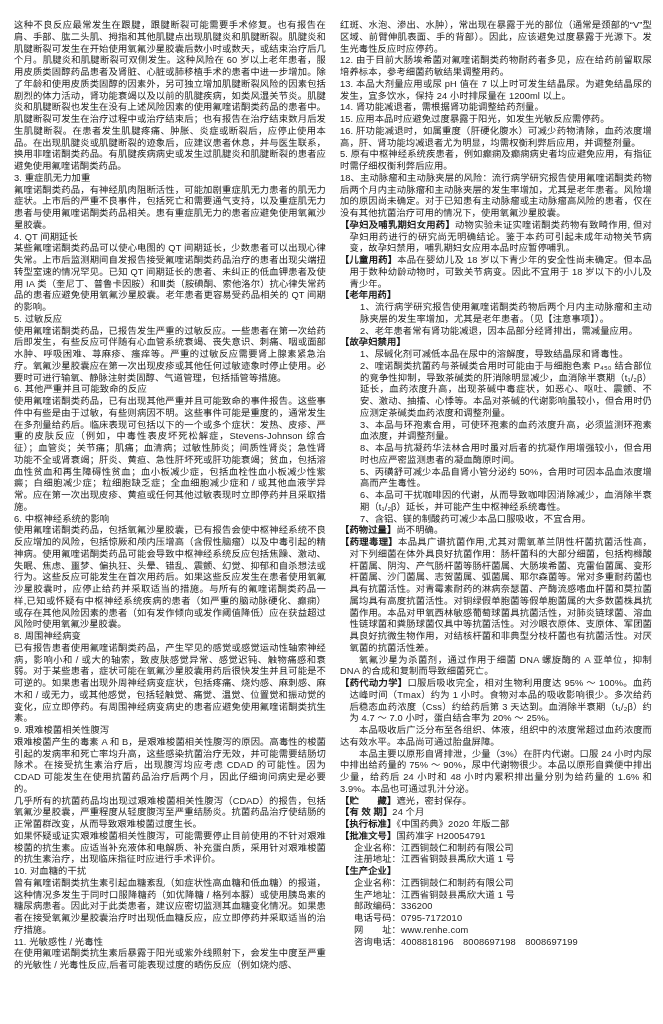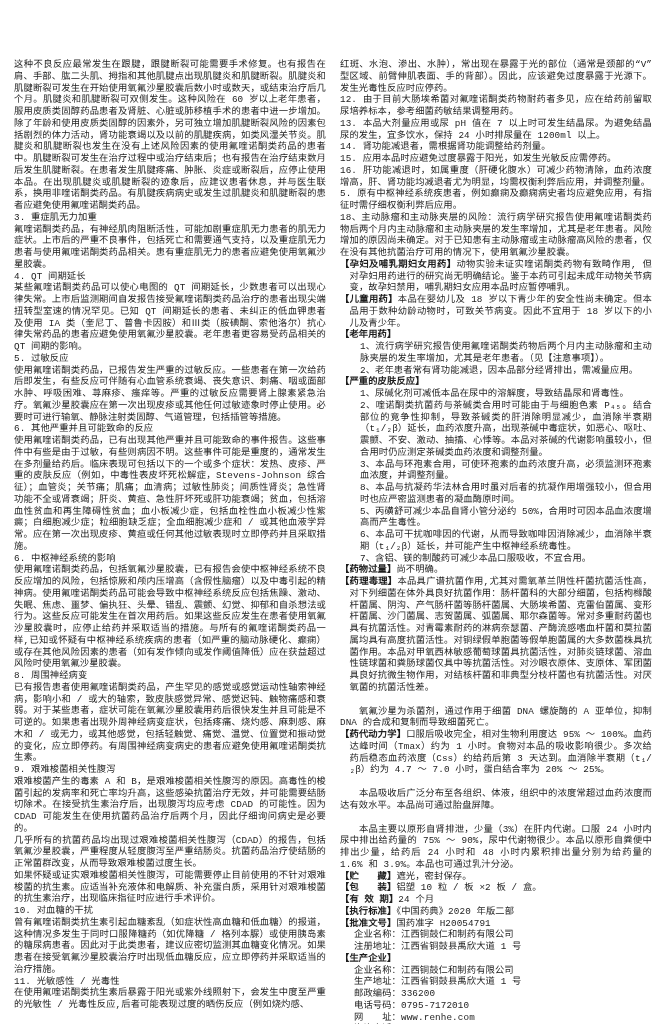--- a/index.html
+++ b/index.html
@@ -4,34 +4,34 @@
 <style>
   html,body{margin:0;padding:0;background:#ffffff;}
   body{
     width:663px;height:1024px;overflow:hidden;
     font-family:"Liberation Sans","DejaVu Sans",sans-serif;
     color:#1d1d1d;
   }
   .page{
     box-sizing:border-box;
     width:663px;height:1024px;
-    padding:59px 10px 0 14px;
-    display:flex;gap:14px;font-family:Liberation Mono, monospace;
+    padding:20px 10px 0 14px;
+    display:flex;gap:14px;
   }
   .col{
     width:312px;min-width:312px;
     font-size:9.3px;line-height:11.75px;
     text-align:justify;
     letter-spacing:0.1px;
   }
   .col p{margin:0;padding:0;}
   .col p.hang{padding-left:9.5px;text-indent:-9.5px;}
   .col p.sub{margin-left:20px;}
   .col p.sub2{margin-left:14px;}
-  .col p.ind{text-indent:19px;margin-top:12px;}
+  .col p.ind{text-indent:19px;}
   .col b{font-weight:bold;}
 </style>
 </head>
 <body>
 
 <div class="page">
   <div class="col" id="col-left">
       <p><span>这种不良反应最常发生在跟腱，跟腱断裂可能需要手术修复。也有报告在肩、手部、肱二头肌、拇指和其他肌腱点出现肌腱炎和肌腱断裂。肌腱炎和肌腱断裂可发生在开始使用氧氟沙星胶囊后数小时或数天，或结束治疗后几个月。肌腱炎和肌腱断裂可双侧发生。这种风险在 60 岁以上老年患者，服用皮质类固醇药品患者及肾脏、心脏或肺移植手术的患者中进一步增加。除了年龄和使用皮质类固醇的因素外，另可独立增加肌腱断裂风险的因素包括剧烈的体力活动，肾功能衰竭以及以前的肌腱疾病，如类风湿关节炎。肌腱炎和肌腱断裂也发生在没有上述风险因素的使用氟喹诺酮类药品的患者中。肌腱断裂可发生在治疗过程中或治疗结束后；也有报告在治疗结束数月后发生肌腱断裂。在患者发生肌腱疼痛、肿胀、炎症或断裂后，应停止使用本品。在出现肌腱炎或肌腱断裂的迹象后，应建议患者休息，并与医生联系，换用非喹诺酮类药品。有肌腱疾病病史或发生过肌腱炎和肌腱断裂的患者应避免使用氟喹诺酮类药品。</span></p>
       <p><span>3. 重症肌无力加重</span></p>
       <p><span>氟喹诺酮类药品，有神经肌肉阻断活性，可能加剧重症肌无力患者的肌无力症状。上市后的严重不良事件，包括死亡和需要通气支持，以及重症肌无力患者与使用氟喹诺酮类药品相关。患有重症肌无力的患者应避免使用氧氟沙星胶囊。</span></p>
@@ -61,36 +61,35 @@
       <p><span>14. 肾功能减退者，需根据肾功能调整给药剂量。</span></p>
       <p><span>15. 应用本品时应避免过度暴露于阳光，如发生光敏反应需停药。</span></p>
       <p><span>16. 肝功能减退时，如属重度（肝硬化腹水）可减少药物清除，血药浓度增高，肝、肾功能均减退者尤为明显，均需权衡利弊后应用，并调整剂量。</span></p>
       <p><span>5. 原有中枢神经系统疾患者，例如癫痫及癫痫病史者均应避免应用，有指征时需仔细权衡利弊后应用。</span></p>
       <p><span>18、主动脉瘤和主动脉夹层的风险：流行病学研究报告使用氟喹诺酮类药物后两个月内主动脉瘤和主动脉夹层的发生率增加，尤其是老年患者。风险增加的原因尚未确定。对于已知患有主动脉瘤或主动脉瘤高风险的患者，仅在没有其他抗菌治疗可用的情况下，使用氧氟沙星胶囊。</span></p>
       <p class="hang"><b>【孕妇及哺乳期妇女用药】</b><span>动物实验未证实喹诺酮类药物有致畸作用, 但对孕妇用药进行的研究尚无明确结论。鉴于本药可引起未成年动物关节病变，故孕妇禁用，哺乳期妇女应用本品时应暂停哺乳。</span></p>
       <p class="hang"><b>【儿童用药】</b><span>本品在婴幼儿及 18 岁以下青少年的安全性尚未确定。但本品用于数种幼龄动物时，可致关节病变。因此不宜用于 18 岁以下的小儿及青少年。</span></p>
       <p><b>【老年用药】</b></p>
       <p class="sub"><span>1、流行病学研究报告使用氟喹诺酮类药物后两个月内主动脉瘤和主动脉夹层的发生率增加，尤其是老年患者。（见【注意事项】）。</span></p>
       <p class="sub"><span>2、老年患者常有肾功能减退，因本品部分经肾排出，需减量应用。</span></p>
-      <p><b>【严重的皮肤反应】</b></p>
+      <p><b>【故孕妇禁用】</b></p>
       <p class="sub"><span>1、尿碱化剂可减低本品在尿中的溶解度，导致结晶尿和肾毒性。</span></p>
       <p class="sub"><span>2、喹诺酮类抗菌药与茶碱类合用时可能由于与细胞色素 P₄₅₀ 结合部位的竞争性抑制，导致茶碱类的肝消除明显减少，血消除半衰期（t₁/₂β）延长，血药浓度升高，出现茶碱中毒症状，如恶心、呕吐、震颤、不安、激动、抽搐、心悸等。本品对茶碱的代谢影响虽较小，但合用时仍应测定茶碱类血药浓度和调整剂量。</span></p>
       <p class="sub"><span>3、本品与环孢素合用，可使环孢素的血药浓度升高，必须监测环孢素血浓度，并调整剂量。</span></p>
       <p class="sub"><span>8、本品与抗凝药华法林合用时虽对后者的抗凝作用增强较小，但合用时也应严密监测患者的凝血酶原时间。</span></p>
       <p class="sub"><span>5、丙磺舒可减少本品自肾小管分泌约 50%，合用时可因本品血浓度增高而产生毒性。</span></p>
       <p class="sub"><span>6、本品可干扰咖啡因的代谢，从而导致咖啡因消除减少，血消除半衰期（t₁/₂β）延长，并可能产生中枢神经系统毒性。</span></p>
       <p class="sub"><span>7、含铝、镁的制酸药可减少本品口服吸收，不宜合用。</span></p>
       <p><b>【药物过量】</b><span>尚不明确。</span></p>
       <p class="hang"><b>【药理毒理】</b><span>本品具广谱抗菌作用,尤其对需氧革兰阴性杆菌抗菌活性高，对下列细菌在体外具良好抗菌作用：肠杆菌科的大部分细菌，包括枸橼酸杆菌属、阴沟、产气肠杆菌等肠杆菌属、大肠埃希菌、克雷伯菌属、变形杆菌属、沙门菌属、志贺菌属、弧菌属、耶尔森菌等。常对多重耐药菌也具有抗菌活性。对青霉素耐药的淋病奈瑟菌、产酶流感嗜血杆菌和莫拉菌属均具有高度抗菌活性。对铜绿假单胞菌等假单胞菌属的大多数菌株具抗菌作用。本品对甲氧西林敏感葡萄球菌具抗菌活性，对肺炎链球菌、溶血性链球菌和粪肠球菌仅具中等抗菌活性。对沙眼衣原体、支原体、军团菌具良好抗微生物作用，对结核杆菌和非典型分枝杆菌也有抗菌活性。对厌氧菌的抗菌活性差。</span></p>
       <p class="ind"><span>氧氟沙星为杀菌剂，通过作用于细菌 DNA 螺旋酶的 A 亚单位，抑制 DNA 的合成和复制而导致细菌死亡。</span></p>
       <p class="hang"><b>【药代动力学】</b><span>口服后吸收完全，相对生物利用度达 95% ～ 100%。血药达峰时间（Tmax）约为 1 小时。食物对本品的吸收影响很少。多次给药后稳态血药浓度（Css）约给药后第 3 天达到。血消除半衰期（t₁/₂β）约为 4.7 ～ 7.0 小时，蛋白结合率为 20% ～ 25%。</span></p>
       <p class="ind"><span>本品吸收后广泛分布至各组织、体液，组织中的浓度常超过血药浓度而达有效水平。本品尚可通过胎盘屏障。</span></p>
       <p class="ind"><span>本品主要以原形自肾排泄，少量（3%）在肝内代谢。口服 24 小时内尿中排出给药量的 75% ～ 90%，尿中代谢物很少。本品以原形自粪便中排出少量，给药后 24 小时和 48 小时内累积排出量分别为给药量的 1.6% 和 3.9%。本品也可通过乳汁分泌。</span></p>
       <p><b>【贮　　藏】</b><span>遮光，密封保存。</span></p>
-      <p><b>【包　　装】</b><span>铝塑 10 粒 / 板 ×2 板 / 盒。</span></p>
       <p><b>【有 效 期】</b><span>24 个月</span></p>
       <p><b>【执行标准】</b><span>《中国药典》2020 年版二部</span></p>
       <p><b>【批准文号】</b><span>国药准字 H20054791</span></p>
       <p class="sub2"><span>企业名称：江西铜鼓仁和制药有限公司</span></p>
       <p class="sub2"><span>注册地址：江西省铜鼓县禹欣大道 1 号</span></p>
       <p><b>【生产企业】</b></p>
       <p class="sub2"><span>企业名称：江西铜鼓仁和制药有限公司</span></p>
       <p class="sub2"><span>生产地址：江西省铜鼓县禹欣大道 1 号</span></p>
       <p class="sub2"><span>邮政编码：336200</span></p>
       <p class="sub2"><span>电话号码：0795-7172010</span></p>

